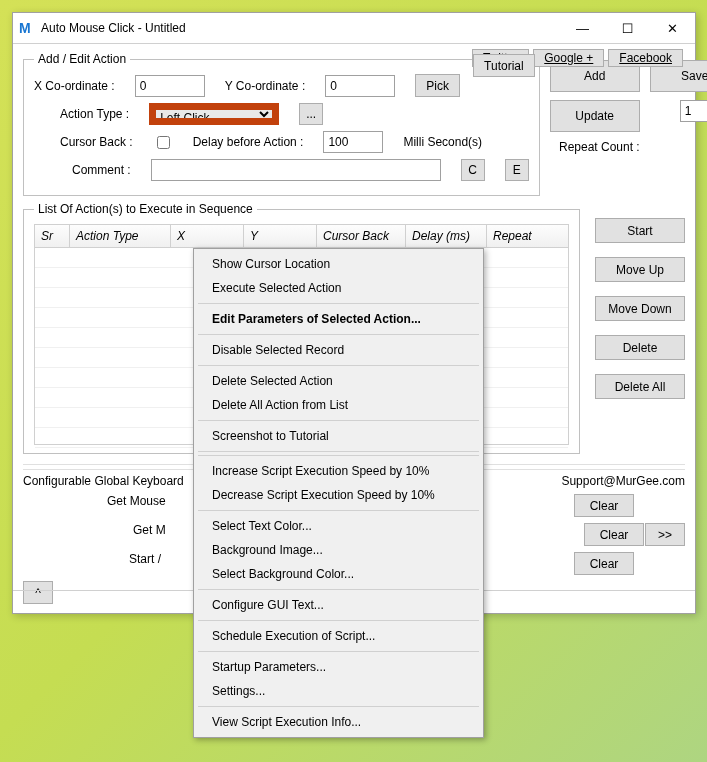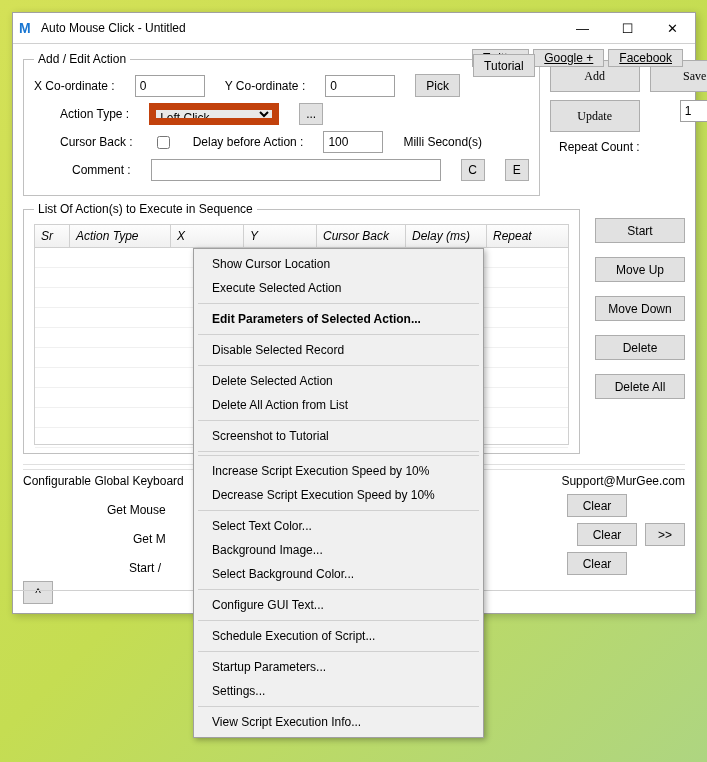--- a/index.html
+++ b/index.html
@@ -91,21 +91,20 @@
   background: #e1e1e1;
   font-size: 12px;
   font-family: inherit;
   cursor: default;
   padding: 2px 10px;
   height: 23px;
 }
 .btn-big {
   width: 90px;
   height: 32px;
-  font-family: Liberation Serif, serif;
 }
 .btn-med {
   width: 90px;
   height: 25px;
 }
 .top-links {
   position: absolute;
   top: 36px;
   right: 12px;
   display: flex;
@@ -170,23 +169,23 @@
   height: 100%;
   display: flex;
   align-items: center;
 }
 .bottom-panel {
   border-top: 1px solid #e0e0e0;
   padding: 10px;
 }
 .bottom-panel .brow {
   display: flex;
-  align-items: flex-end;
+  align-items: flex-start;
   margin-bottom: 6px;
-  gap: 8px;
+  gap: 1px;
 }
 hr.sep { border: none; border-top: 1px solid #e0e0e0; margin: 4px 0; }
 
 
 .ctxmenu {
   position: absolute;
   top: 248px;
   left: 193px;
   width: 285px;
   background: #f0f0f0;

